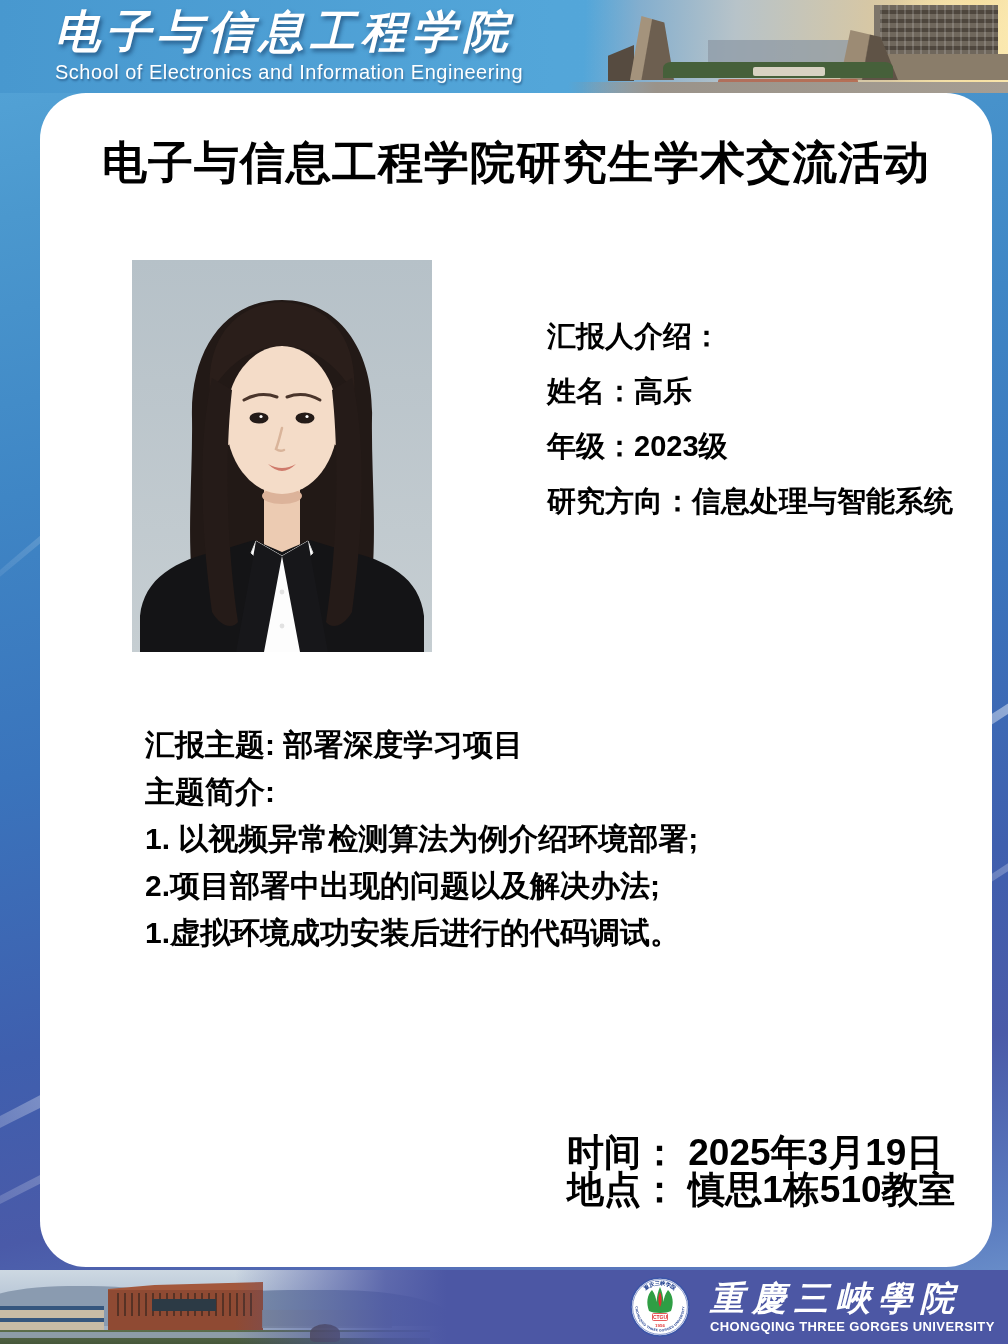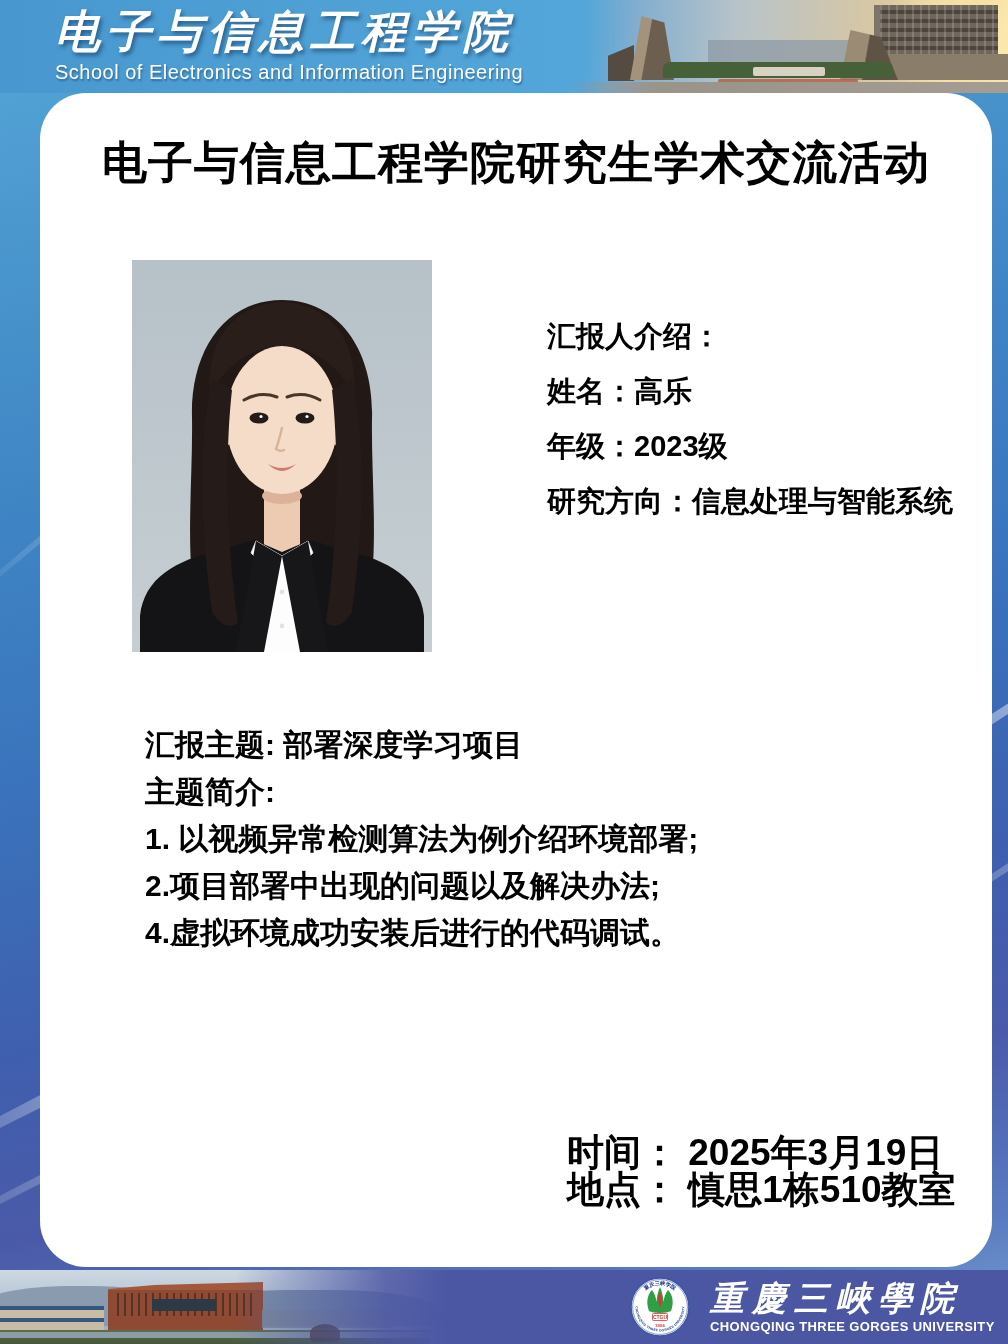--- a/index.html
+++ b/index.html
@@ -200,21 +200,21 @@
       <div>姓名：高乐</div>
       <div>年级：2023级</div>
       <div>研究方向：信息处理与智能系统</div>
     </div>
 
     <div class="topic">
       <div>汇报主题: 部署深度学习项目</div>
       <div>主题简介:</div>
       <div>1. 以视频异常检测算法为例介绍环境部署;</div>
       <div>2.项目部署中出现的问题以及解决办法;</div>
-      <div>4.虚拟环境成功安装后进行的代码调试。</div>
+      <div>1.虚拟环境成功安装后进行的代码调试。</div>
     </div>
 
     <div class="schedule">
       <div>时间： 2025年3月19日</div>
       <div>地点： 慎思1栋510教室</div>
     </div>
   </div>
 
   <div class="footer">
     <div class="footer-photo">

